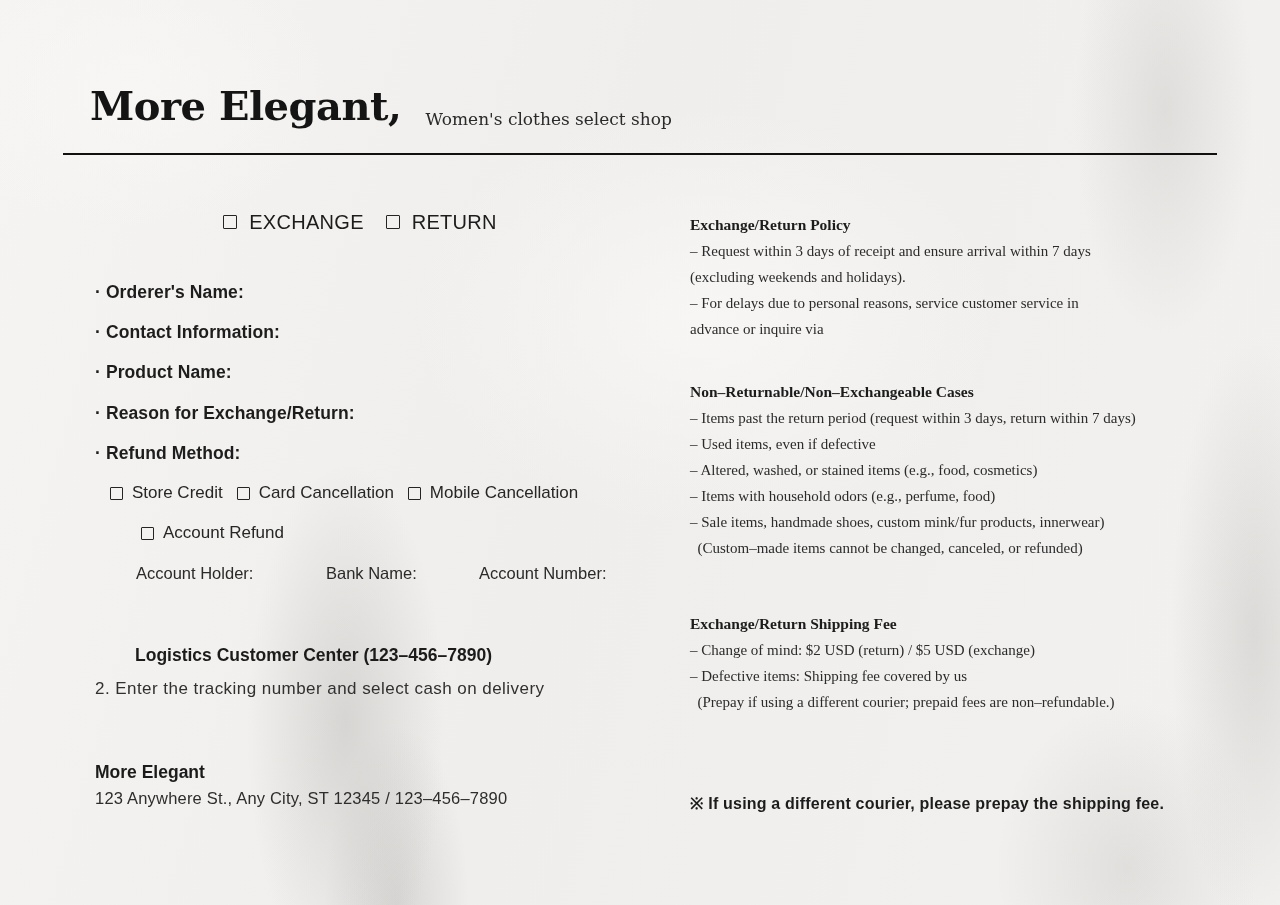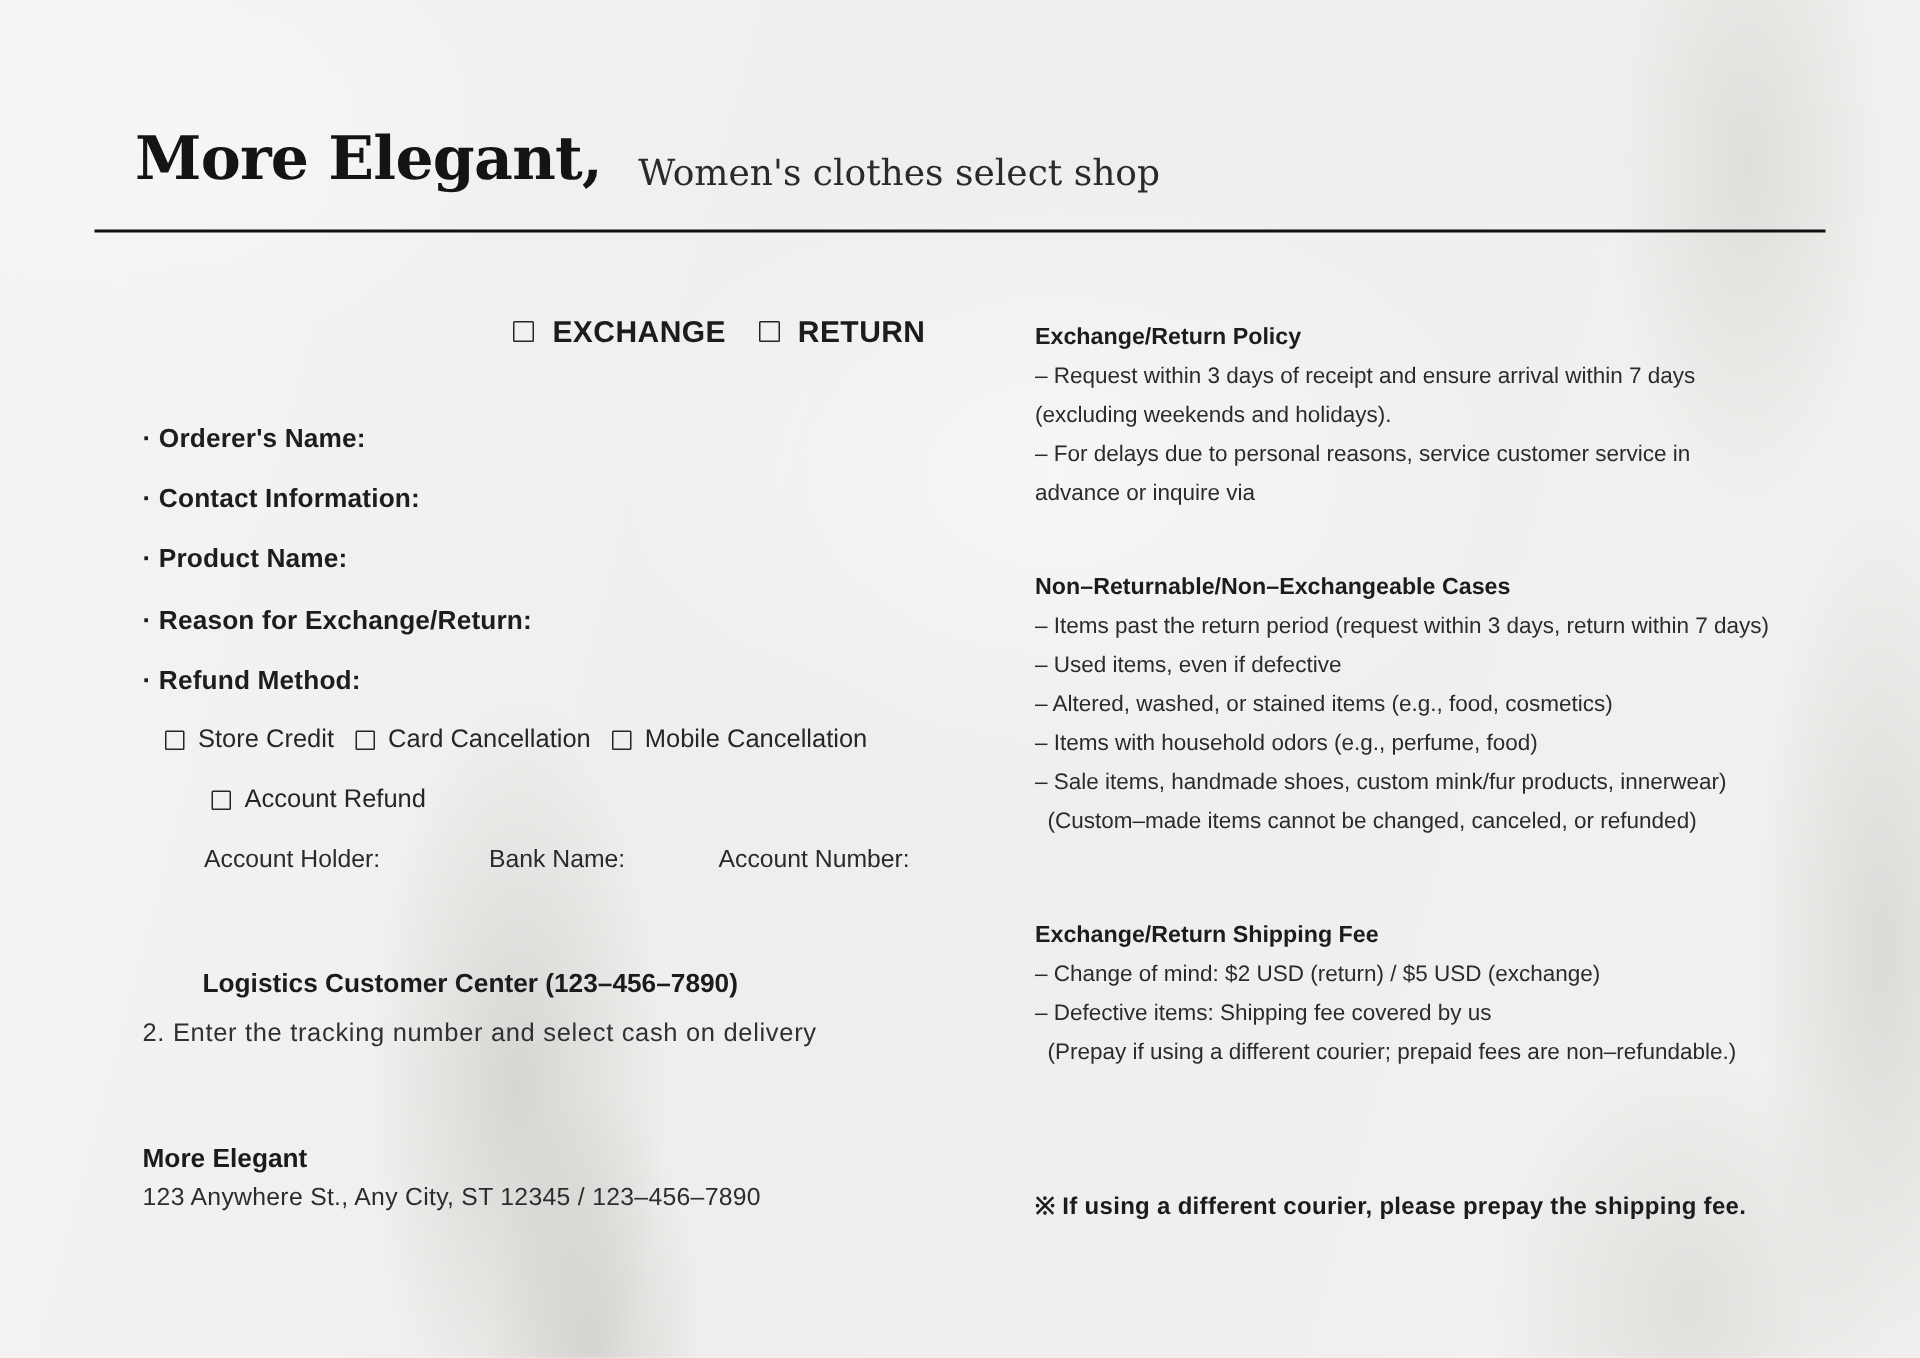--- a/index.html
+++ b/index.html
@@ -25,37 +25,37 @@
   .header-row {
     position: absolute; left: 90px; top: 82px;
     display: flex; align-items: flex-end; gap: 24px; white-space: nowrap;
   }
   .brand {
     font-family: "DejaVu Serif", "Liberation Serif", serif;
     font-weight: 700; font-size: 40px; letter-spacing: -0.5px; color: #141414;
   }
   .tagline {
     font-family: "DejaVu Serif", "Liberation Serif", serif;
-    font-size: 24px; color: #2a2a2a;
+    font-size: 17px; color: #2a2a2a;
   }
   .rule {
     position: absolute; left: 63px; top: 153px; width: 1154px; height: 2px;
     background: #101010;
   }
   
   .cb {
     display: inline-block; width: 11px; height: 11px;
     border: 1.7px solid #242424; border-radius: 1px;
     vertical-align: -1px; background: transparent;
   }
   .cb.big { width: 12px; height: 12px; vertical-align: 0px; }
   
   .form-title {
     position: absolute; left: 95px; top: 211px; width: 530px;
-    text-align: right; font-size: 20px; font-weight: 700; color: #1c1c1c;
+    text-align: center; font-size: 20px; font-weight: 400; color: #1c1c1c;
     letter-spacing: 0.3px; white-space: nowrap;
   }
   .form-title .opt { margin: 0 8px; }
   .form-title .cb { margin-right: 12px; }
   .fields {
     position: absolute; left: 95px; top: 272px;
     font-size: 17.5px; font-weight: 600; color: #1d1d1d; letter-spacing: 0.1px;
   }
   .fields .field { height: 40.3px; display: flex; align-items: center; white-space: pre; }
   .refund-row {
@@ -83,21 +83,21 @@
   }
   .footer-brand {
     position: absolute; left: 95px; top: 762px;
     font-size: 17.5px; font-weight: 700; color: #1b1b1b;
   }
   .footer-address {
     position: absolute; left: 95px; top: 789px;
     font-size: 16.5px; color: #2d2d2d; letter-spacing: 0.2px; white-space: nowrap;
   }
   
-  .policy-section { position: absolute; left: 690px; width: 560px; }
+  .policy-section { position: absolute; left: 690px; width: 560px; font-family: Liberation Serif, serif; }
   .sec1 { top: 212px; }
   .sec2 { top: 379px; }
   .sec3 { top: 611px; }
   .ptitle {
     font-size: 15.5px; font-weight: 700; color: #1c1c1c;
     line-height: 26px; white-space: pre-wrap;
   }
   .pline {
     font-size: 15px; color: #2b2b2b; line-height: 26px; white-space: pre-wrap;
   }

